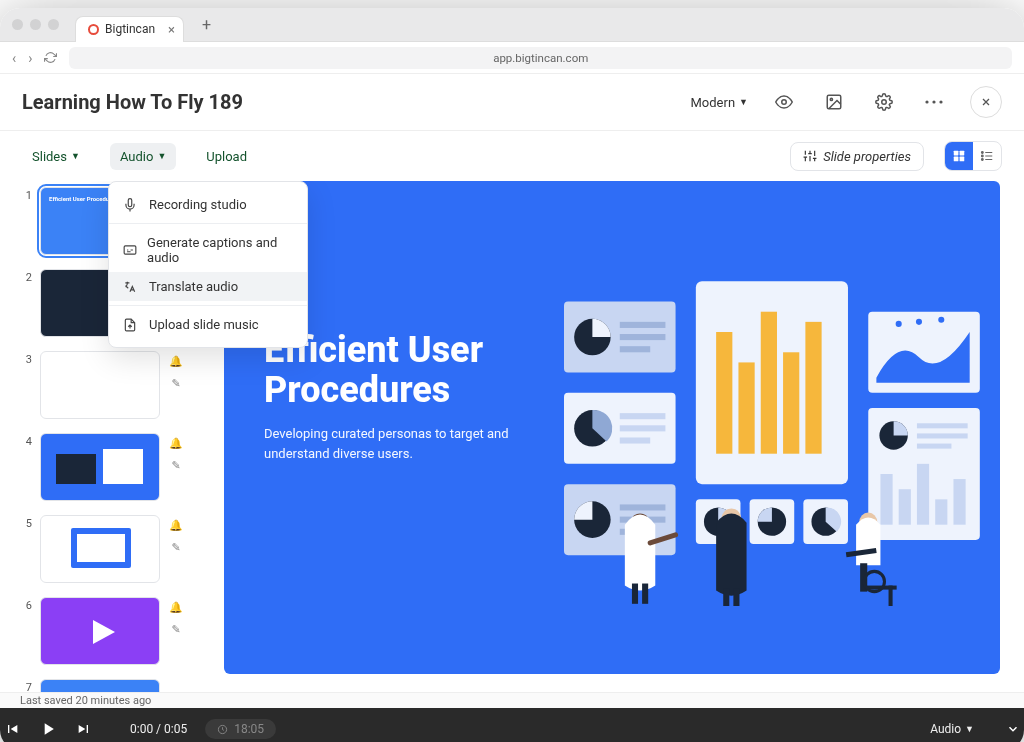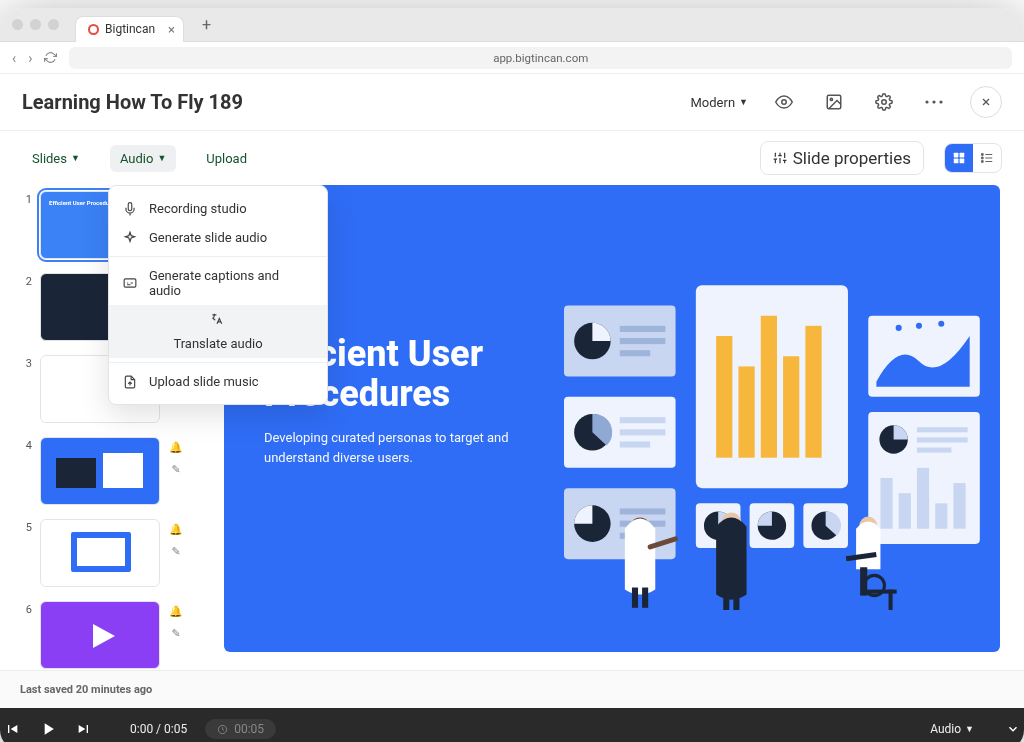--- a/index.html
+++ b/index.html
@@ -25,55 +25,55 @@
   .doc-title { font-size:20px; font-weight:700; flex:1;}
   .hdr-right { display:flex; align-items:center; gap:22px;}
   .theme-sel { font-size:13px; color:#333; display:flex; align-items:center; gap:4px;}
   .icon-btn { width:28px; height:28px; display:flex; align-items:center; justify-content:center; color:#555; border-radius:6px; cursor:pointer;}
   .icon-btn.circ { border:1px solid #ddd; border-radius:50%; width:32px; height:32px;}
   
   .toolbar2 { display:flex; align-items:center; padding:10px 22px; gap:20px;}
   .tool-tab { font-size:13px; color:#14532d; display:flex; align-items:center; gap:4px; padding:6px 10px; border-radius:6px; cursor:pointer;}
   .tool-tab.active { background:#eef0f2;}
   .spacer { flex:1;}
-  .chip { border:1px solid #e2e4e8; border-radius:8px; padding:6px 12px; font-size:17px; display:flex; align-items:center; gap:6px;}
+  .chip { border:1px solid #e2e4e8; border-radius:8px; padding:6px 12px; font-size:13px; display:flex; align-items:center; gap:6px;font-style:italic;}
   .view-toggle { display:flex; border:1px solid #e2e4e8; border-radius:8px; overflow:hidden;}
   .view-toggle div { width:28px; height:28px; display:flex; align-items:center; justify-content:center;}
   .view-toggle .on { background:#2f6df6; color:#fff;}
   
   .main { flex:1; display:flex; overflow:hidden; position:relative;}
   .sidebar { width:210px; padding:6px 14px 6px 22px; overflow-y:auto;}
   .thumb-row { display:flex; gap:8px; margin-bottom:14px; align-items:flex-start;}
   .thumb-num { font-size:11px; color:#555; width:10px; text-align:right; padding-top:2px;}
   .thumb { width:120px; height:68px; border-radius:6px; border:1px solid #e2e4e8; background:#2f6df6; position:relative; overflow:hidden;}
   .thumb.sel { outline:2px solid #3b82f6; outline-offset:1px;}
   .thumb-icons { display:flex; flex-direction:column; gap:6px; padding-top:2px;}
   .thumb-icons span { width:16px; height:16px; font-size:11px; color:#888; display:flex; align-items:center; justify-content:center;}
   .thumb-inner-text { position:absolute; top:8px; left:8px; color:#fff; font-size:6px; font-weight:700; line-height:1.1;}
   .canvas-wrap { flex:1; padding:0 24px 18px 14px;}
   .canvas { width:100%; height:100%; background:#2f6df6; border-radius:6px; position:relative; overflow:hidden; color:#fff;}
   .slide-text { position:absolute; left:40px; top:150px; max-width:280px;}
   .slide-text h1 { font-size:36px; font-weight:800; line-height:1.1; margin-bottom:14px;}
   .slide-text p { font-size:13px; line-height:1.5; opacity:0.95;}
   
   .popup {
-    position:absolute; top:0; left:108px; width:220px; background:#fff; border:1px solid #e2e4e8; border-radius:8px;
+    position:absolute; top:0; left:108px; width:200px; background:#fff; border:1px solid #e2e4e8; border-radius:8px;
     box-shadow:0 10px 30px rgba(0,0,0,0.12); padding:8px 0; z-index:50;
   }
   .popup-item { display:flex; align-items:center; gap:10px; padding:7px 14px; font-size:13px; color:#333; cursor:pointer;}
-  .popup-item.hover { background:#f1f3f5;flex-direction:column;}
+  .popup-item.hover { background:#f1f3f5;}
   .popup-sep { height:1px; background:#eceef1; margin:4px 0;}
   .popup-ico { width:16px; text-align:center; color:#444;}
   
   .player { height:42px; background:#2a2a2a; color:#eee; display:flex; align-items:center; padding:0 4px; gap:18px; font-size:12px;}
   .player .pbtn { color:#fff; cursor:pointer; display:flex; align-items:center;}
   .player .time-pill { background:#3a3a3a; padding:3px 12px; border-radius:12px; color:#888; display:flex; align-items:center; gap:6px;}
   .player .spacer { flex:1;}
   
-  .status { height:38px; background:#fafafa; border-top:1px solid #eee; font-size:11px; color:#666; display:flex; align-items:center; padding:0 20px;font-weight:bold;}
+  .status { height:16px; background:#fafafa; border-top:1px solid #eee; font-size:11px; color:#666; display:flex; align-items:center; padding:0 20px;}
   .caret { font-size:9px;}
   svg { display:block;}
   
   .illus { position:absolute; right:10px; top:80px; bottom:40px; left:340px;}
 </style>
 </head>
 <body>
 
 <div class="window">
 
@@ -200,28 +200,20 @@
     <div class="popup">
       <div class="popup-item">
         <span class="popup-ico">
           <svg width="14" height="14" viewBox="0 0 24 24" fill="none" stroke="currentColor" stroke-width="2">
               <path d="M12 1a3 3 0 0 0-3 3v8a3 3 0 0 0 6 0V4a3 3 0 0 0-3-3z"></path>
               <path d="M19 10v2a7 7 0 0 1-14 0v-2M12 19v4"></path>
             </svg>
         </span>
         <span>Recording studio</span>
       </div>
-      <div class="popup-item">
-        <span class="popup-ico">
-          <svg width="14" height="14" viewBox="0 0 24 24" fill="none" stroke="currentColor" stroke-width="2">
-              <path d="M12 2l2 6 6 2-6 2-2 6-2-6-6-2 6-2z"></path>
-            </svg>
-        </span>
-        <span>Generate slide audio</span>
-      </div>
       <div class="popup-sep"></div>
       <div class="popup-item">
         <span class="popup-ico">
           <svg width="14" height="14" viewBox="0 0 24 24" fill="none" stroke="currentColor" stroke-width="2">
               <rect x="2" y="5" width="20" height="14" rx="2"></rect>
               <path d="M7 12h2M13 12h4M7 15h6"></path>
             </svg>
         </span>
         <span>Generate captions and audio</span>
       </div>
@@ -432,21 +424,21 @@
       <svg width="16" height="16" viewBox="0 0 24 24" fill="currentColor">
           <path d="M16 6h2v12h-2zM4 6l10 6-10 6z"></path>
         </svg>
     </span>
     <span style="margin-left:20px;">0:00 / 0:05</span>
     <span class="time-pill">
       <svg width="11" height="11" viewBox="0 0 24 24" fill="none" stroke="currentColor" stroke-width="2">
           <circle cx="12" cy="12" r="9"></circle>
           <path d="M12 7v5l3 2"></path>
         </svg>
-      <span>00:05</span>
+      <span>18:05</span>
     </span>
     <div class="spacer"></div>
     <span style="display:flex;align-items:center;gap:4px;">
       <span>Audio</span>
       <span class="caret">▼</span>
     </span>
     <span class="pbtn" style="margin-left:14px;">
       <svg width="14" height="14" viewBox="0 0 24 24" fill="none" stroke="currentColor" stroke-width="2.5">
           <polyline points="6 9 12 15 18 9"></polyline>
         </svg>

